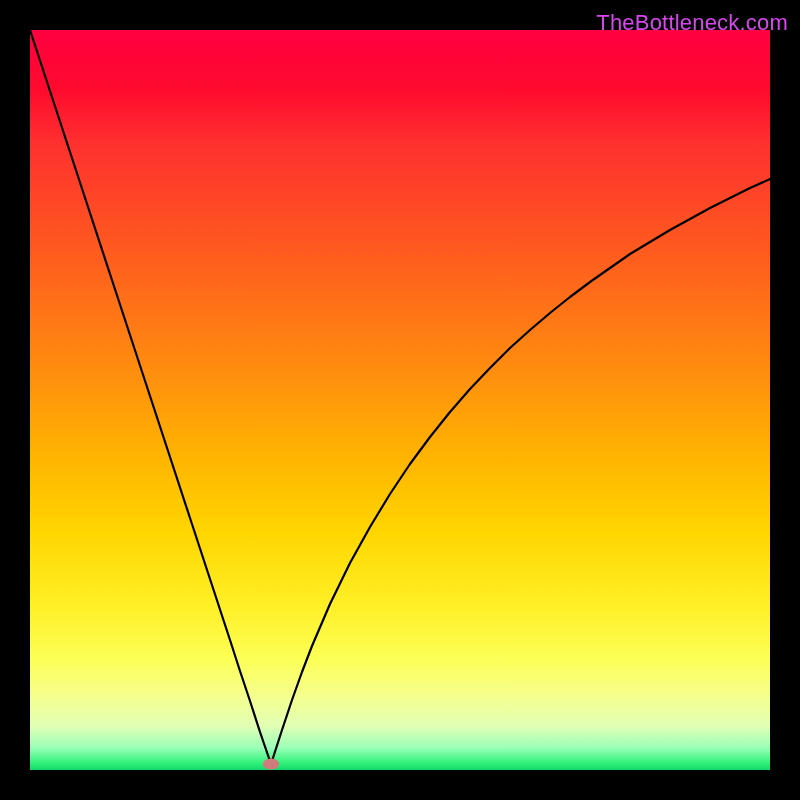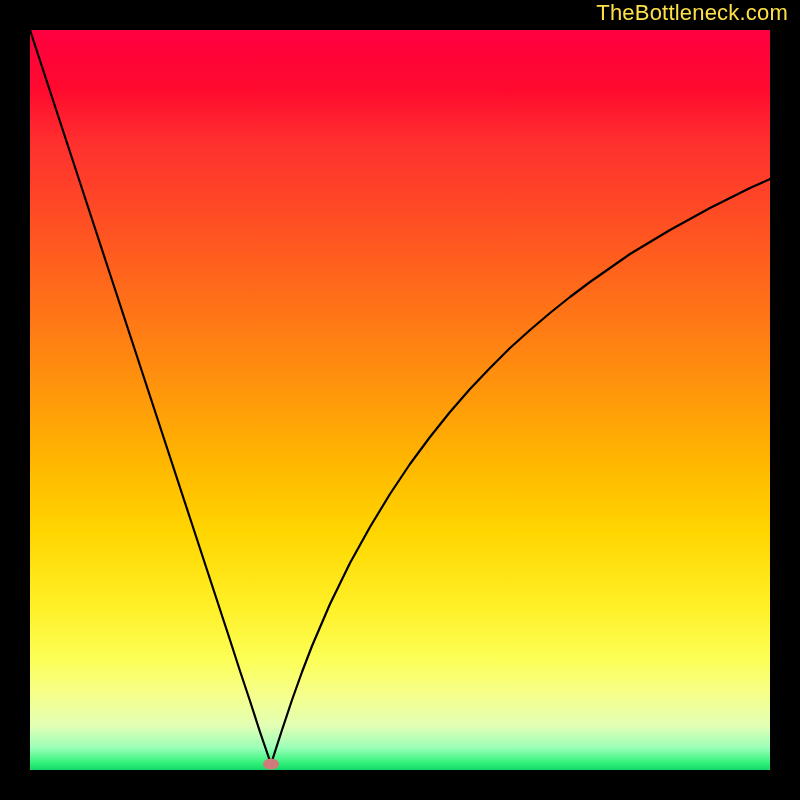--- a/index.html
+++ b/index.html
@@ -29,23 +29,23 @@
       #fcff56 85%,
       #f5ff8e 90%,
       #e2ffb4 94%,
       #9bffb8 97%,
       #33f27b 99%,
       #14d86a 100%
     );
   }
   .watermark {
     position: absolute;
-    top: 0;
+    top: 10px;
     right: 12px;
-    color: #fde047;
+    color: #d946ef;
     font-size: 22px;
     font-weight: 500;
     letter-spacing: 0.2px;
   }
   svg.curve {
     position: absolute;
     left: 0;
     top: 0;
     width: 740px;
     height: 740px;

